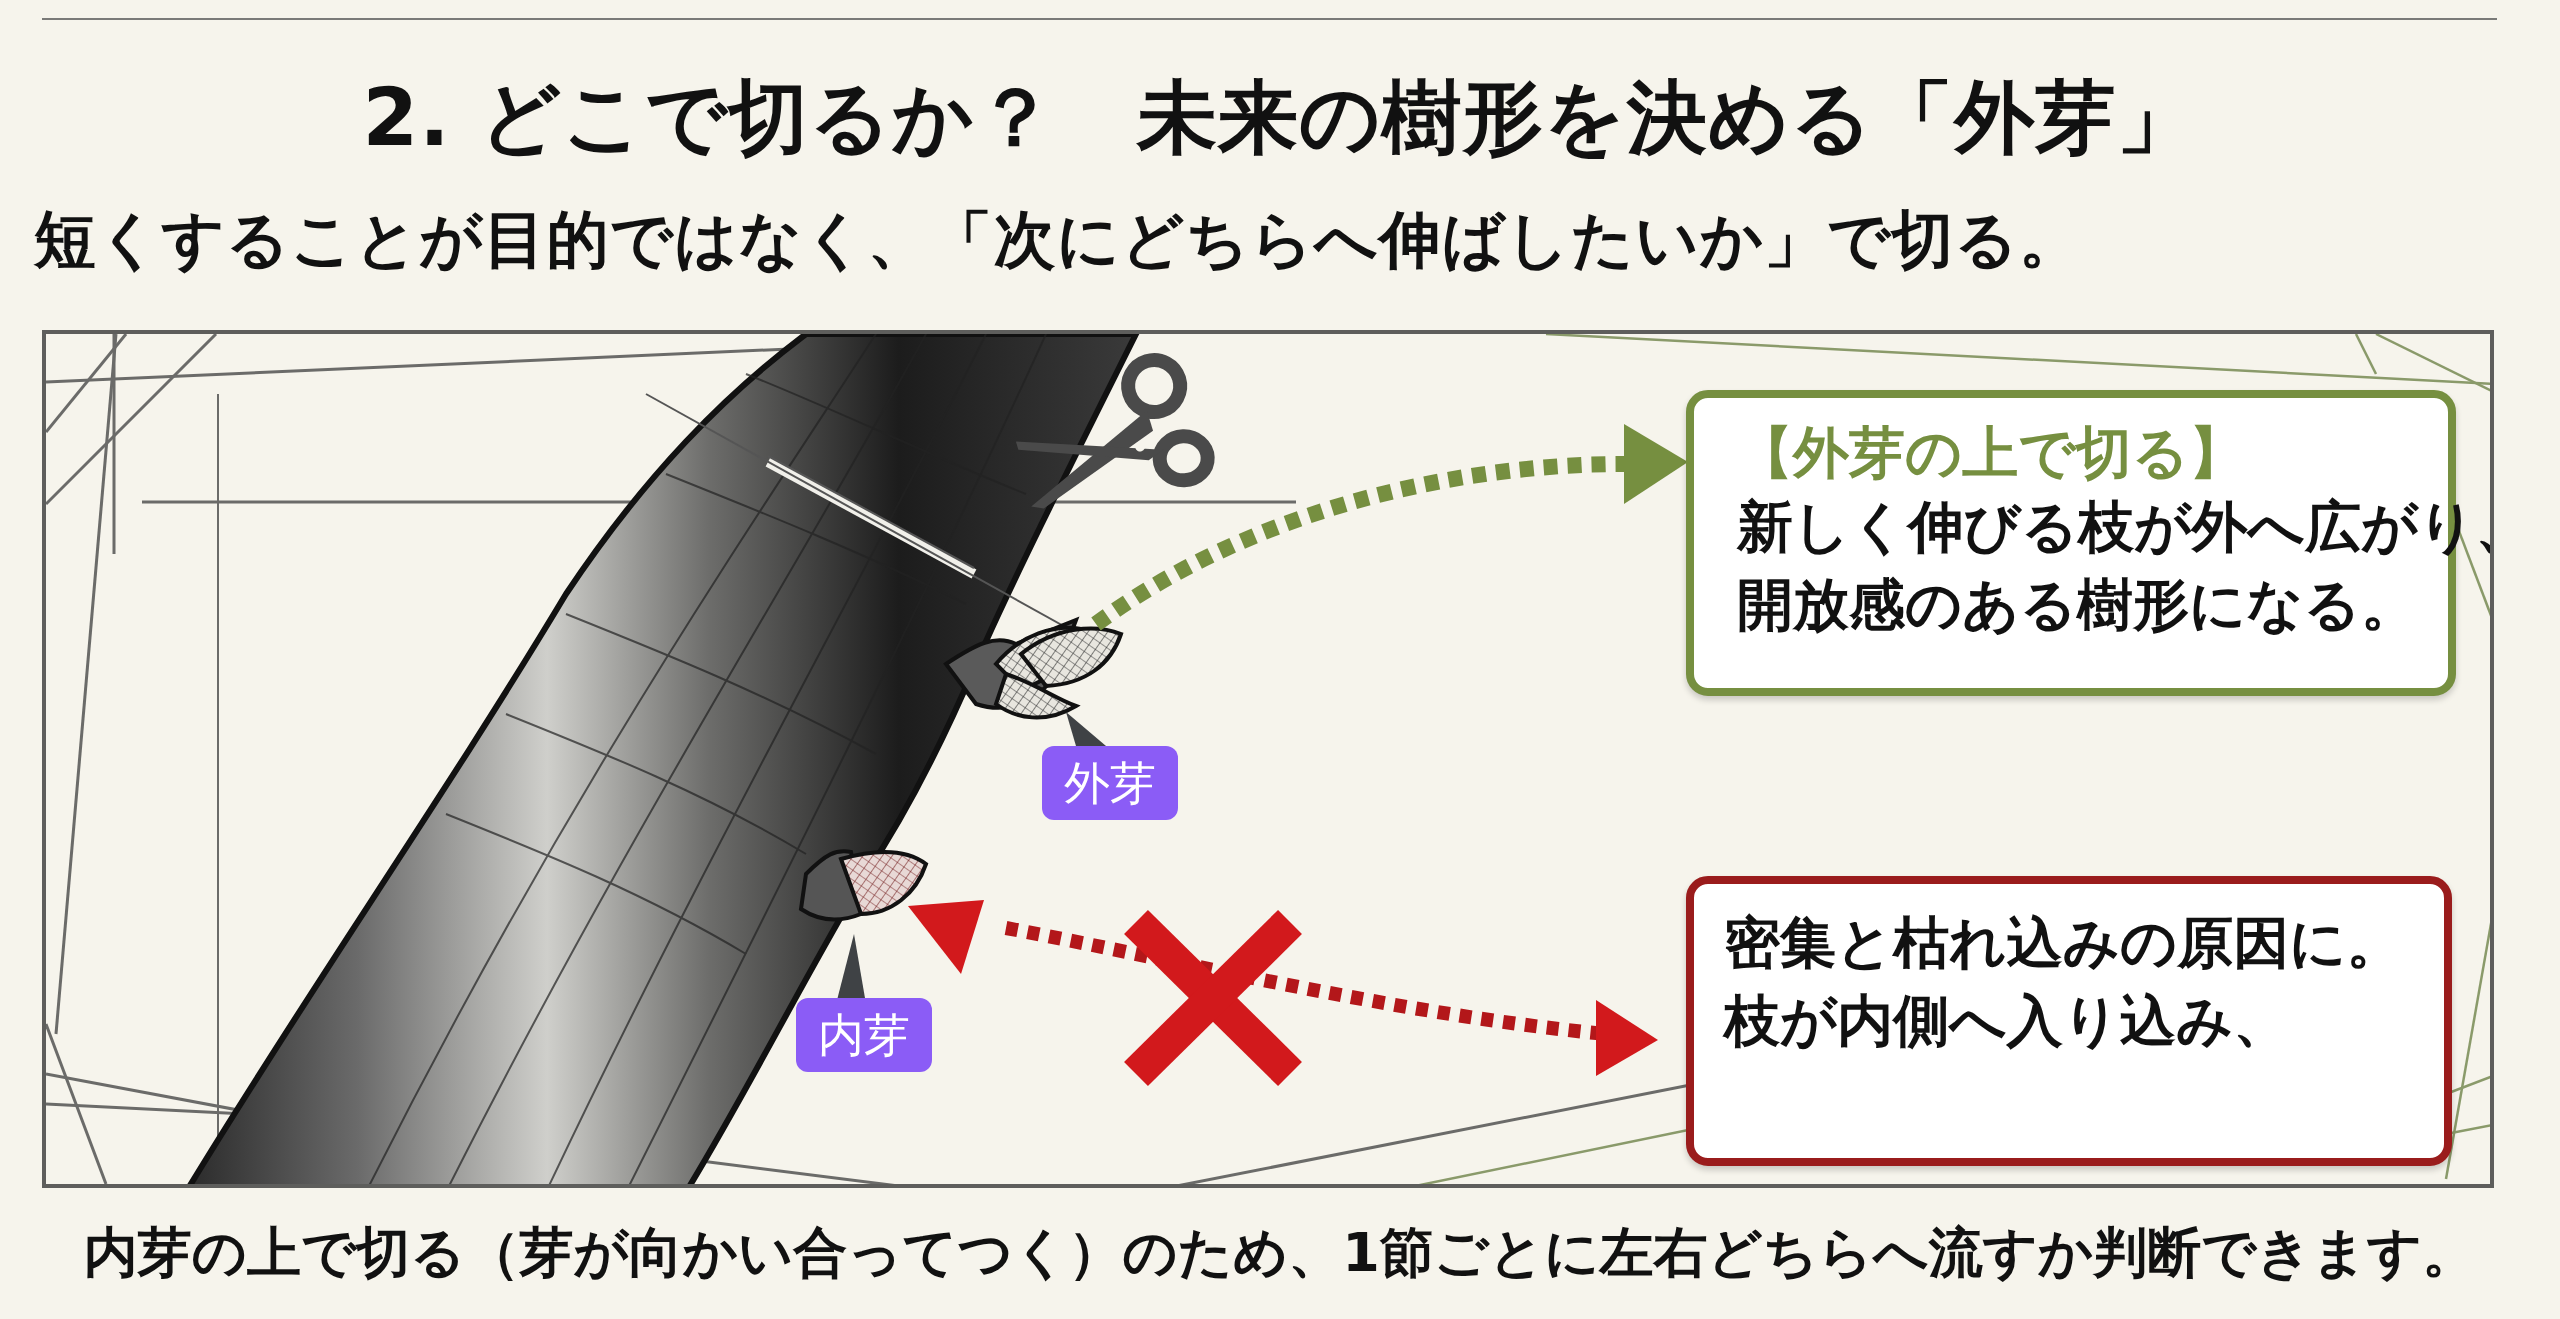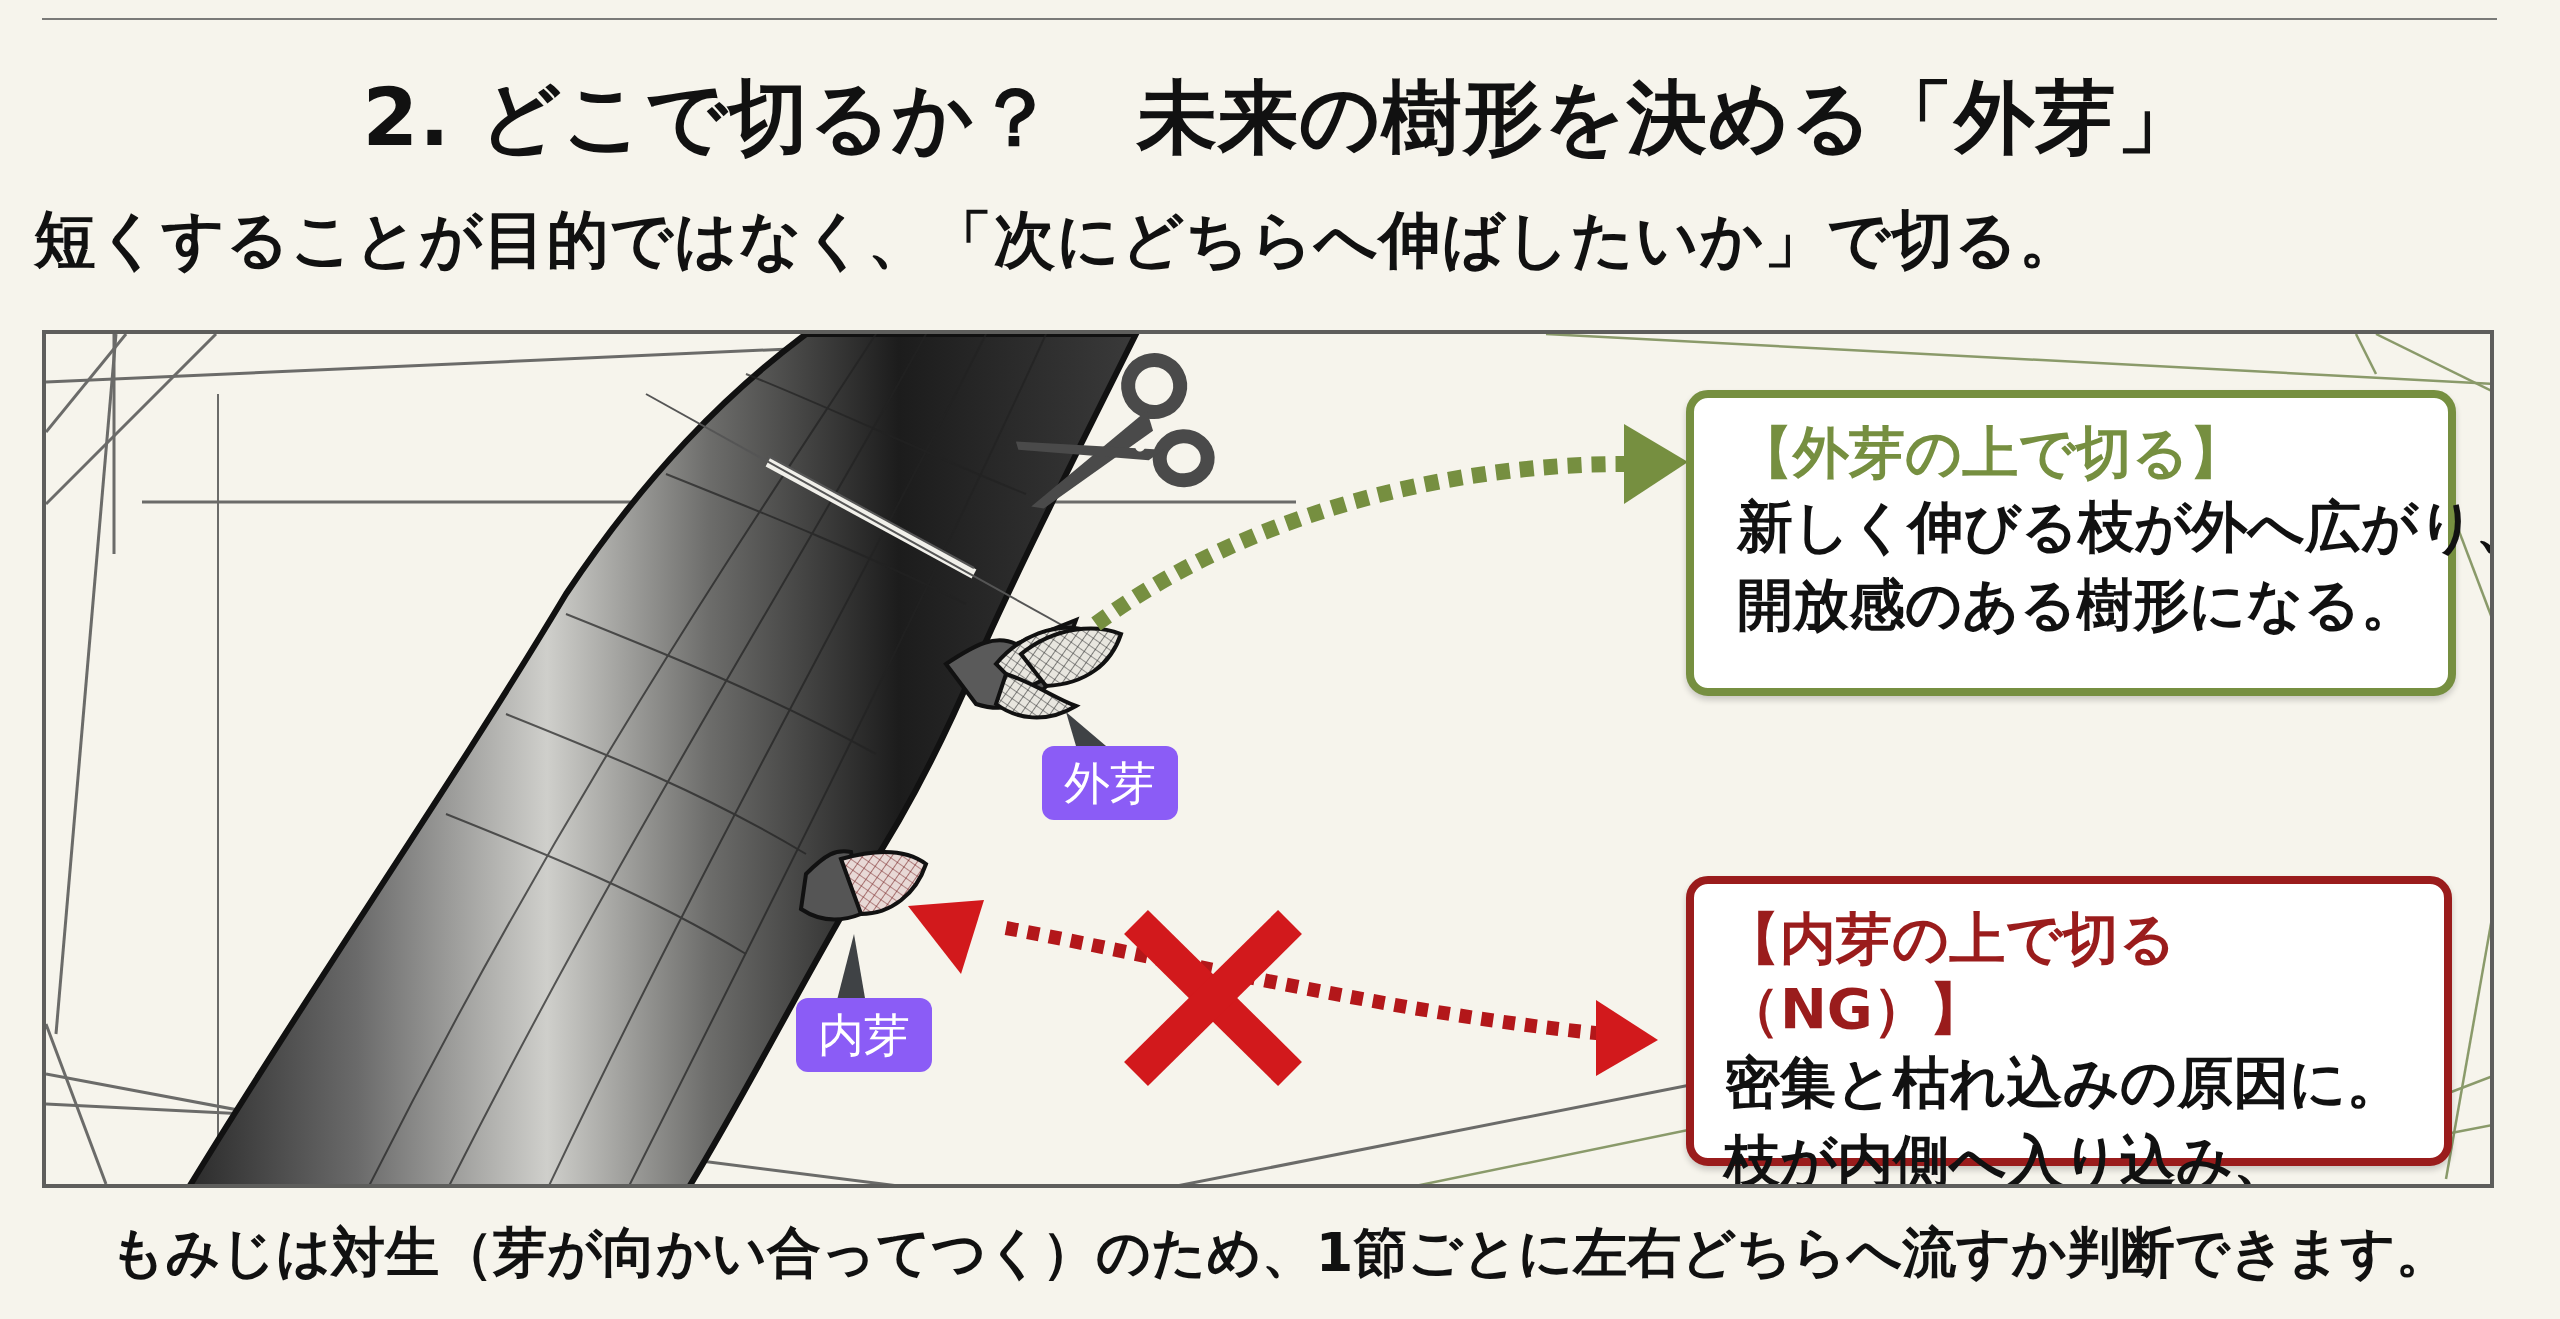--- a/index.html
+++ b/index.html
@@ -156,19 +156,18 @@
   <div class="bud-label outer">外芽</div>
   <div class="bud-label inner">内芽</div>
 
   <div class="callout good">
     <div class="heading">【外芽の上で切る】</div>
     <div class="body-line">新しく伸びる枝が外へ広がり、</div>
     <div class="body-line">開放感のある樹形になる。</div>
   </div>
 
   <div class="callout bad">
-    <div class="heading">【内芽の上で切る（NG）】</div>
     <div class="body-line">密集と枯れ込みの原因に。</div>
     <div class="body-line">枝が内側へ入り込み、</div>
   </div>
 </div>
 
-<div class="footer">もみじは対生（芽が向かい合ってつく）のため、1節ごとに左右どちらへ流すか判断できます。</div>
+<div class="footer">内芽の上で切る（芽が向かい合ってつく）のため、1節ごとに左右どちらへ流すか判断できます。</div>
 
 </body></html>

